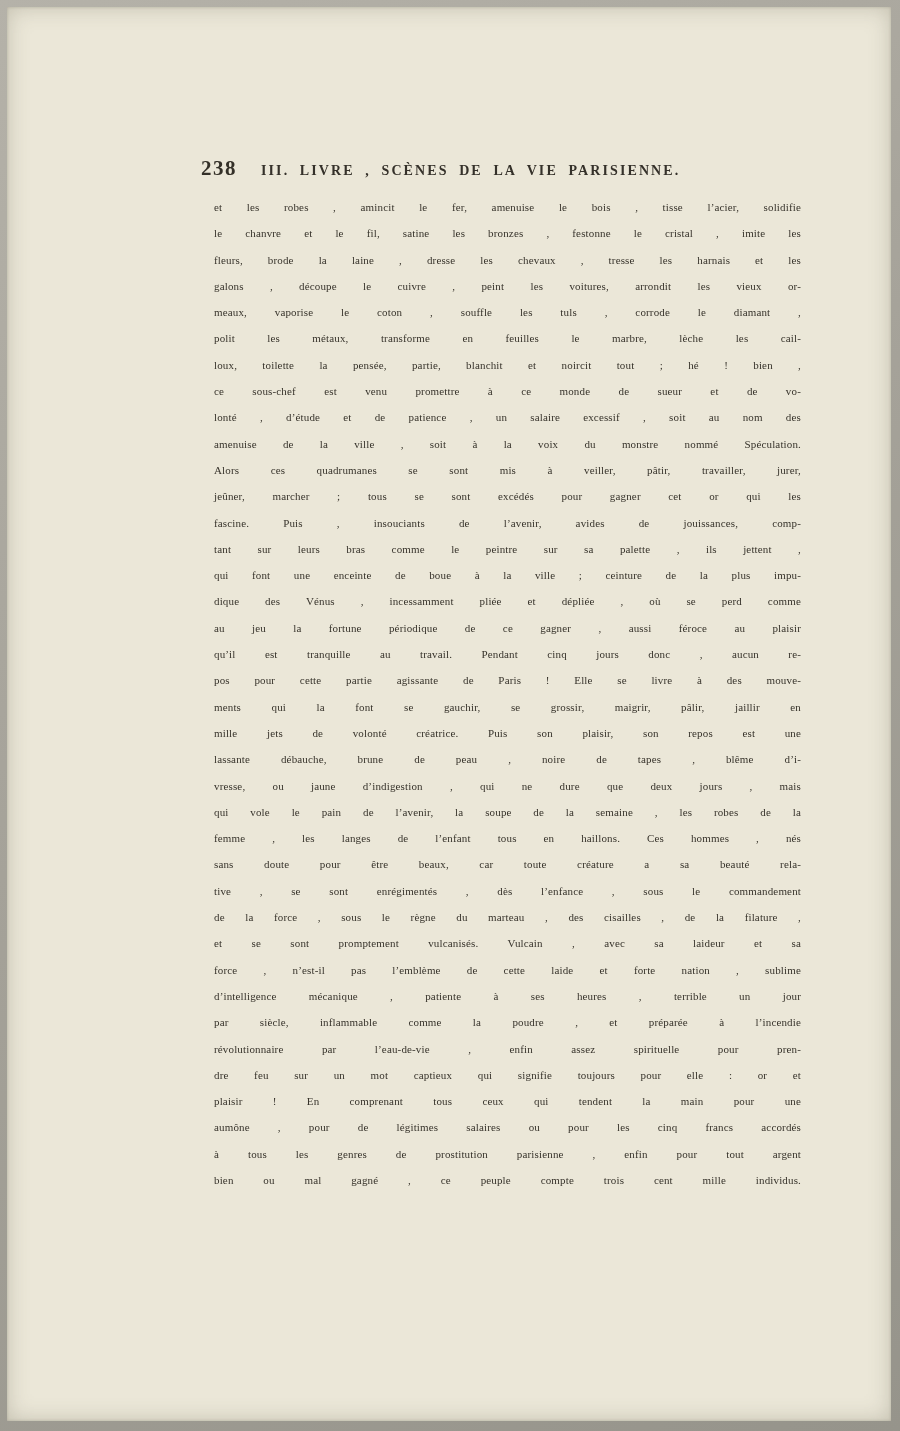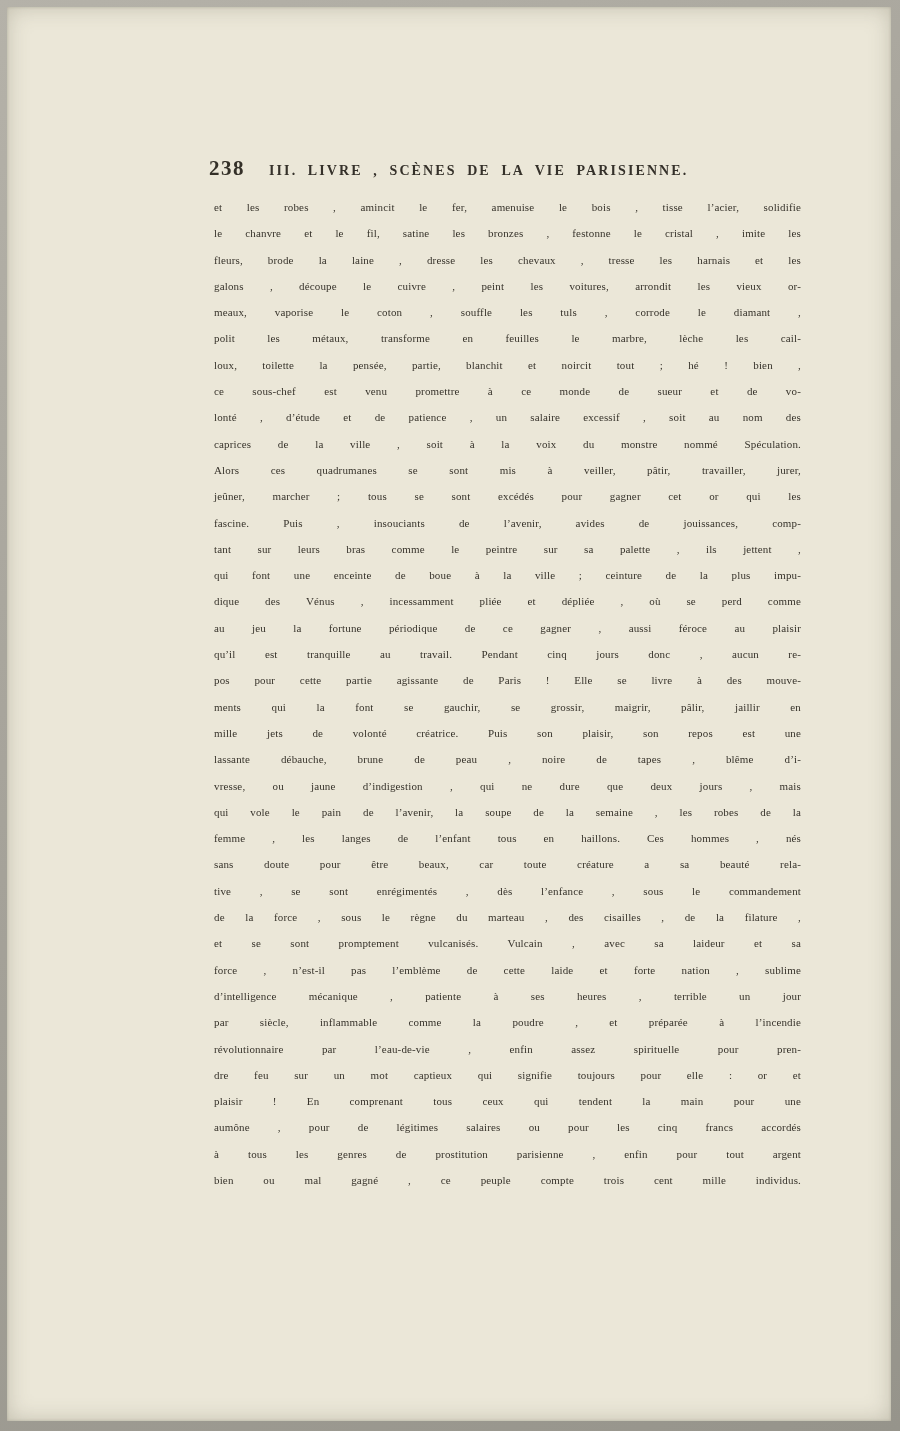--- a/index.html
+++ b/index.html
@@ -25,21 +25,21 @@
     left: 7px;
     top: 7px;
     right: 9px;
     bottom: 10px;
     background: radial-gradient(ellipse at 50% 42%, #edead c0, #ece8da 55%, #e3dfcf 100%);
     background-color: #ebe7d8;
     box-shadow: inset 0 0 22px rgba(90, 85, 68, 0.28), inset 0 0 3px rgba(70, 66, 52, 0.25);
   }
   .header {
     position: absolute;
-    left: 202px;
+    left: 194px;
     top: 149px;
     width: 594px;
     display: flex;
     align-items: baseline;
     color: #343028;
     text-align: center;
   }
   .pagenum {
     font-size: 21px;
     letter-spacing: 1.5px;
@@ -82,21 +82,21 @@
     <div class="body-text">
         <div class="line">et les robes , amincit le fer, amenuise le bois , tisse l’acier, solidifie</div>
         <div class="line">le chanvre et le fil, satine les bronzes , festonne le cristal , imite les</div>
         <div class="line">fleurs, brode la laine , dresse les chevaux , tresse les harnais et les</div>
         <div class="line">galons , découpe le cuivre , peint les voitures, arrondit les vieux or-</div>
         <div class="line">meaux, vaporise le coton , souffle les tuls , corrode le diamant ,</div>
         <div class="line">polit les métaux, transforme en feuilles le marbre, lèche les cail-</div>
         <div class="line">loux, toilette la pensée, partie, blanchit et noircit tout ; hé ! bien ,</div>
         <div class="line">ce sous-chef est venu promettre à ce monde de sueur et de vo-</div>
         <div class="line">lonté , d’étude et de patience , un salaire excessif , soit au nom des</div>
-        <div class="line">caprices de la ville , soit à la voix du monstre nommé Spéculation.</div>
+        <div class="line">amenuise de la ville , soit à la voix du monstre nommé Spéculation.</div>
         <div class="line">Alors ces quadrumanes se sont mis à veiller, pâtir, travailler, jurer,</div>
         <div class="line">jeûner, marcher ; tous se sont excédés pour gagner cet or qui les</div>
         <div class="line">fascine. Puis , insouciants de l’avenir, avides de jouissances, comp-</div>
         <div class="line">tant sur leurs bras comme le peintre sur sa palette , ils jettent ,</div>
         <div class="line">qui font une enceinte de boue à la ville ; ceinture de la plus impu-</div>
         <div class="line">dique des Vénus , incessamment pliée et dépliée , où se perd comme</div>
         <div class="line">au jeu la fortune périodique de ce gagner , aussi féroce au plaisir</div>
         <div class="line">qu’il est tranquille au travail. Pendant cinq jours donc , aucun re-</div>
         <div class="line">pos pour cette partie agissante de Paris ! Elle se livre à des mouve-</div>
         <div class="line">ments qui la font se gauchir, se grossir, maigrir, pâlir, jaillir en</div>

